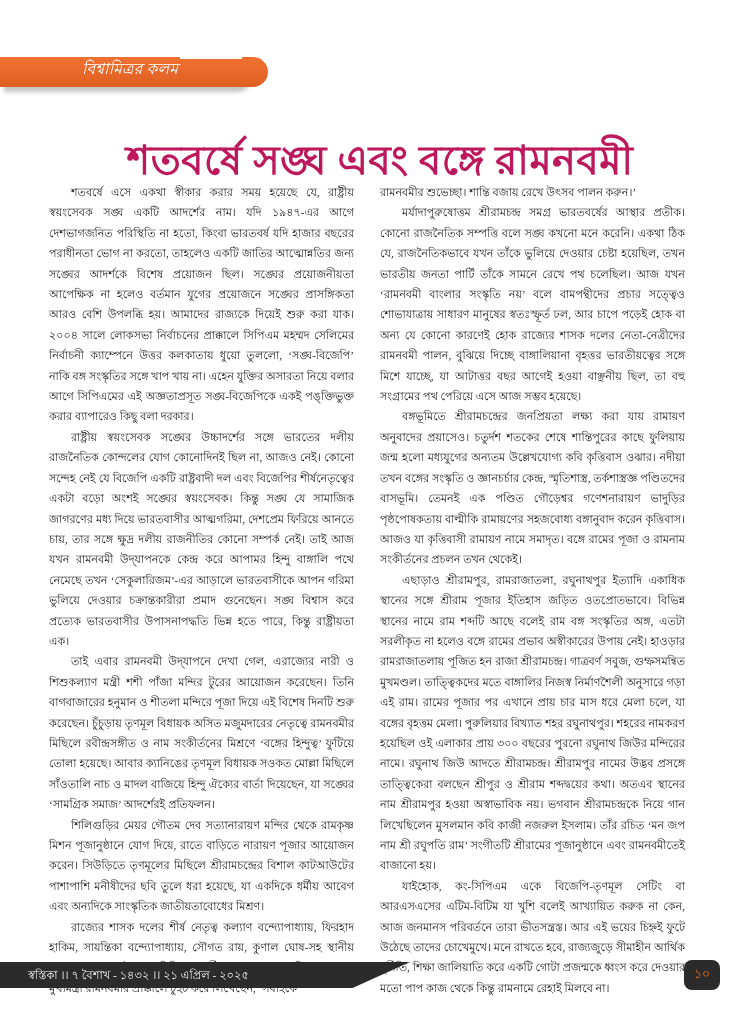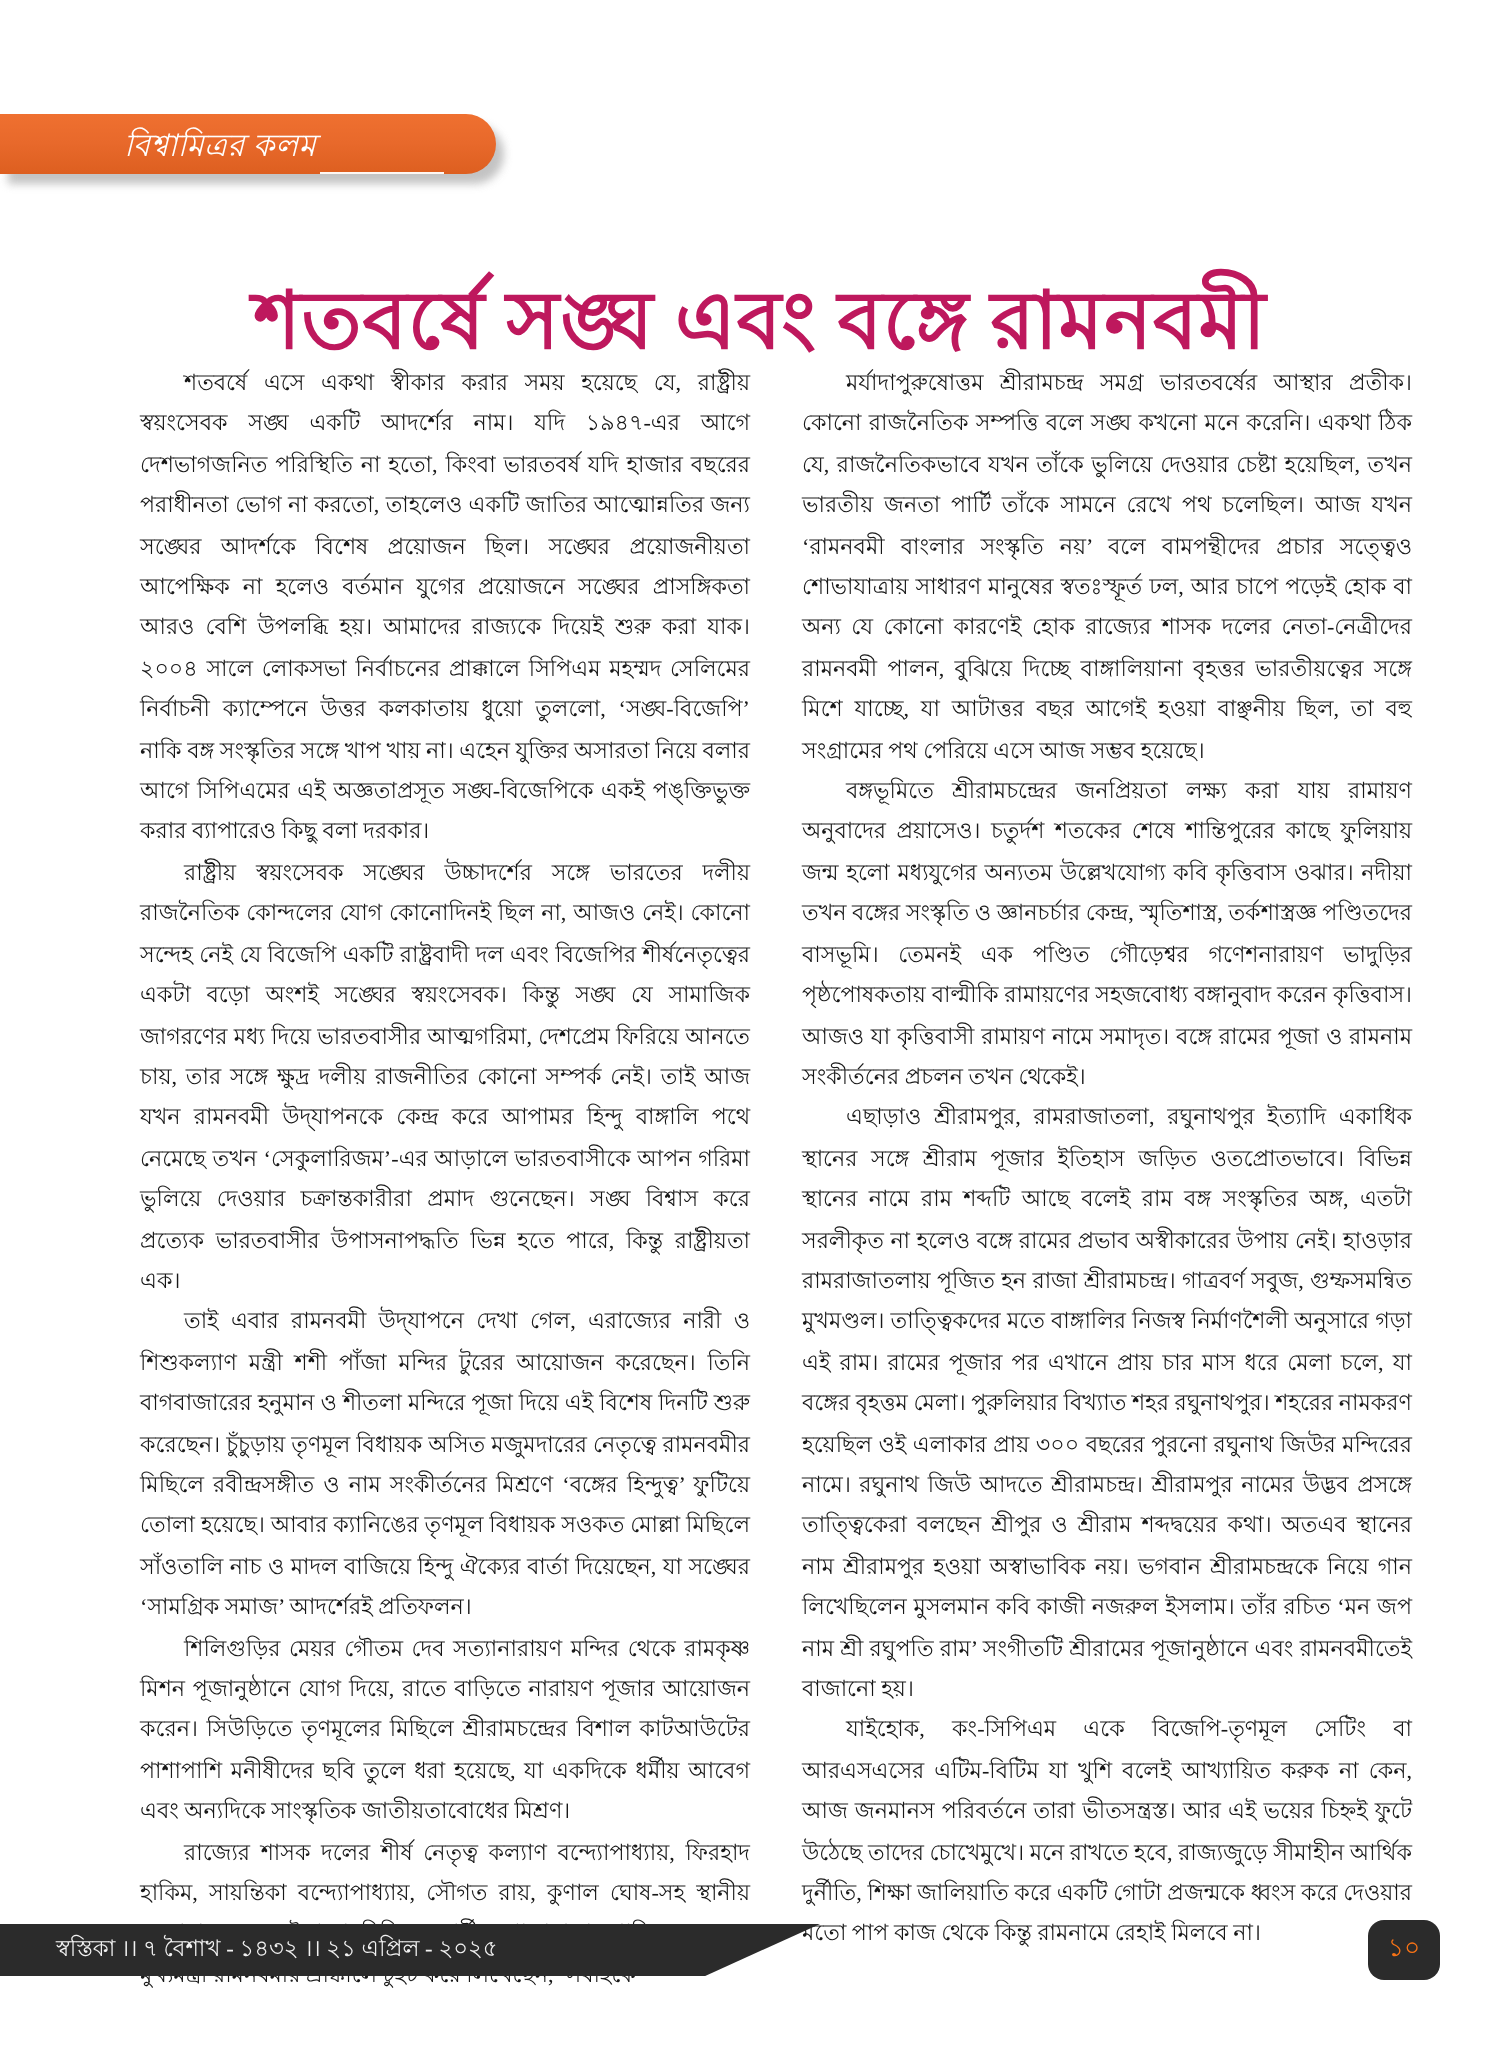--- a/index.html
+++ b/index.html
@@ -46,21 +46,22 @@
   .kicker {
     position: absolute;
     left: 0;
     top: 0;
     width: 248px;
     height: 30px;
     background: linear-gradient(180deg, #ef7030 0%, #e8692b 48%, #dd5f20 100%);
     border-top-right-radius: 16px;
     border-bottom-right-radius: 16px;
     display: flex;
-    align-items: flex-end;
+    align-items: flex-start;
+    padding-left: 20px;
   }
   .kicker-label {
     color: #ffffff;
     font-style: italic;
     font-size: 15.5px;
     letter-spacing: .2px;
     margin-left: 62px;
     white-space: nowrap;
     font-family: "Liberation Serif", "DejaVu Serif", serif;
   }
@@ -83,21 +84,21 @@
     line-height: 1.12;
     font-weight: 700;
     color: #be185d;
     letter-spacing: .5px;
     font-family: "Liberation Serif", "DejaVu Serif", serif;
   }
 
   
   .columns {
     position: absolute;
-    left: 70px;
+    left: 49px;
     top: 182px;
     width: 636px;
     height: 760px;
     display: flex;
     gap: 26px;
     justify-content: flex-end;
   }
   .col {
     width: 305px;
     font-size: 11.1px;
@@ -174,20 +175,21 @@
 
   <div class="columns">
     <div class="col">
       <p>শতবর্ষে এসে একথা স্বীকার করার সময় হয়েছে যে, রাষ্ট্রীয় স্বয়ংসেবক সঙ্ঘ একটি আদর্শের নাম। যদি ১৯৪৭-এর আগে দেশভাগজনিত পরিস্থিতি না হতো, কিংবা ভারতবর্ষ যদি হাজার বছরের পরাধীনতা ভোগ না করতো, তাহলেও একটি জাতির আত্মোন্নতির জন্য সঙ্ঘের আদর্শকে বিশেষ প্রয়োজন ছিল। সঙ্ঘের প্রয়োজনীয়তা আপেক্ষিক না হলেও বর্তমান যুগের প্রয়োজনে সঙ্ঘের প্রাসঙ্গিকতা আরও বেশি উপলব্ধি হয়। আমাদের রাজ্যকে দিয়েই শুরু করা যাক। ২০০৪ সালে লোকসভা নির্বাচনের প্রাক্কালে সিপিএম মহম্মদ সেলিমের নির্বাচনী ক্যাম্পেনে উত্তর কলকাতায় ধুয়ো তুললো, ‘সঙ্ঘ-বিজেপি’ নাকি বঙ্গ সংস্কৃতির সঙ্গে খাপ খায় না। এহেন যুক্তির অসারতা নিয়ে বলার আগে সিপিএমের এই অজ্ঞতাপ্রসূত সঙ্ঘ-বিজেপিকে একই পঙ্‌ক্তিভুক্ত করার ব্যাপারেও কিছু বলা দরকার।</p>
       <p>রাষ্ট্রীয় স্বয়ংসেবক সঙ্ঘের উচ্চাদর্শের সঙ্গে ভারতের দলীয় রাজনৈতিক কোন্দলের যোগ কোনোদিনই ছিল না, আজও নেই। কোনো সন্দেহ নেই যে বিজেপি একটি রাষ্ট্রবাদী দল এবং বিজেপির শীর্ষনেতৃত্বের একটা বড়ো অংশই সঙ্ঘের স্বয়ংসেবক। কিন্তু সঙ্ঘ যে সামাজিক জাগরণের মধ্য দিয়ে ভারতবাসীর আত্মগরিমা, দেশপ্রেম ফিরিয়ে আনতে চায়, তার সঙ্গে ক্ষুদ্র দলীয় রাজনীতির কোনো সম্পর্ক নেই। তাই আজ যখন রামনবমী উদ্‌যাপনকে কেন্দ্র করে আপামর হিন্দু বাঙ্গালি পথে নেমেছে তখন ‘সেকুলারিজম’-এর আড়ালে ভারতবাসীকে আপন গরিমা ভুলিয়ে দেওয়ার চক্রান্তকারীরা প্রমাদ গুনেছেন। সঙ্ঘ বিশ্বাস করে প্রত্যেক ভারতবাসীর উপাসনাপদ্ধতি ভিন্ন হতে পারে, কিন্তু রাষ্ট্রীয়তা এক।</p>
       <p>তাই এবার রামনবমী উদ্‌যাপনে দেখা গেল, এরাজ্যের নারী ও শিশুকল্যাণ মন্ত্রী শশী পাঁজা মন্দির টুরের আয়োজন করেছেন। তিনি বাগবাজারের হনুমান ও শীতলা মন্দিরে পূজা দিয়ে এই বিশেষ দিনটি শুরু করেছেন। চুঁচুড়ায় তৃণমূল বিধায়ক অসিত মজুমদারের নেতৃত্বে রামনবমীর মিছিলে রবীন্দ্রসঙ্গীত ও নাম সংকীর্তনের মিশ্রণে ‘বঙ্গের হিন্দুত্ব’ ফুটিয়ে তোলা হয়েছে। আবার ক্যানিঙের তৃণমূল বিধায়ক সওকত মোল্লা মিছিলে সাঁওতালি নাচ ও মাদল বাজিয়ে হিন্দু ঐক্যের বার্তা দিয়েছেন, যা সঙ্ঘের ‘সামগ্রিক সমাজ’ আদর্শেরই প্রতিফলন।</p>
       <p>শিলিগুড়ির মেয়র গৌতম দেব সত্যানারায়ণ মন্দির থেকে রামকৃষ্ণ মিশন পূজানুষ্ঠানে যোগ দিয়ে, রাতে বাড়িতে নারায়ণ পূজার আয়োজন করেন। সিউড়িতে তৃণমূলের মিছিলে শ্রীরামচন্দ্রের বিশাল কাটআউটের পাশাপাশি মনীষীদের ছবি তুলে ধরা হয়েছে, যা একদিকে ধর্মীয় আবেগ এবং অন্যদিকে সাংস্কৃতিক জাতীয়তাবোধের মিশ্রণ।</p>
       <p>রাজ্যের শাসক দলের শীর্ষ নেতৃত্ব কল্যাণ বন্দ্যোপাধ্যায়, ফিরহাদ হাকিম, সায়ন্তিকা বন্দ্যোপাধ্যায়, সৌগত রায়, কুণাল ঘোষ-সহ স্থানীয় নেতারা— সকলেই পূজা, মিছিল ও ধর্মীয় শোভাযাত্রায় শামিল হন। স্বয়ং মুখ্যমন্ত্রী রামনবমীর প্রাক্কালে টুইট করে লিখেছেন, ‘সবাইকে</p>
     </div>
     <div class="col">
+      <p class="cont">রামনবমীর শুভেচ্ছা। শান্তি বজায় রেখে উৎসব পালন করুন।’</p>
       <p>মর্যাদাপুরুষোত্তম শ্রীরামচন্দ্র সমগ্র ভারতবর্ষের আস্থার প্রতীক। কোনো রাজনৈতিক সম্পত্তি বলে সঙ্ঘ কখনো মনে করেনি। একথা ঠিক যে, রাজনৈতিকভাবে যখন তাঁকে ভুলিয়ে দেওয়ার চেষ্টা হয়েছিল, তখন ভারতীয় জনতা পার্টি তাঁকে সামনে রেখে পথ চলেছিল। আজ যখন ‘রামনবমী বাংলার সংস্কৃতি নয়’ বলে বামপন্থীদের প্রচার সত্ত্বেও শোভাযাত্রায় সাধারণ মানুষের স্বতঃস্ফূর্ত ঢল, আর চাপে পড়েই হোক বা অন্য যে কোনো কারণেই হোক রাজ্যের শাসক দলের নেতা-নেত্রীদের রামনবমী পালন, বুঝিয়ে দিচ্ছে বাঙ্গালিয়ানা বৃহত্তর ভারতীয়ত্বের সঙ্গে মিশে যাচ্ছে, যা আটাত্তর বছর আগেই হওয়া বাঞ্ছনীয় ছিল, তা বহু সংগ্রামের পথ পেরিয়ে এসে আজ সম্ভব হয়েছে।</p>
       <p>বঙ্গভূমিতে শ্রীরামচন্দ্রের জনপ্রিয়তা লক্ষ্য করা যায় রামায়ণ অনুবাদের প্রয়াসেও। চতুর্দশ শতকের শেষে শান্তিপুরের কাছে ফুলিয়ায় জন্ম হলো মধ্যযুগের অন্যতম উল্লেখযোগ্য কবি কৃত্তিবাস ওঝার। নদীয়া তখন বঙ্গের সংস্কৃতি ও জ্ঞানচর্চার কেন্দ্র, স্মৃতিশাস্ত্র, তর্কশাস্ত্রজ্ঞ পণ্ডিতদের বাসভূমি। তেমনই এক পণ্ডিত গৌড়েশ্বর গণেশনারায়ণ ভাদুড়ির পৃষ্ঠপোষকতায় বাল্মীকি রামায়ণের সহজবোধ্য বঙ্গানুবাদ করেন কৃত্তিবাস। আজও যা কৃত্তিবাসী রামায়ণ নামে সমাদৃত। বঙ্গে রামের পূজা ও রামনাম সংকীর্তনের প্রচলন তখন থেকেই।</p>
       <p>এছাড়াও শ্রীরামপুর, রামরাজাতলা, রঘুনাথপুর ইত্যাদি একাধিক স্থানের সঙ্গে শ্রীরাম পূজার ইতিহাস জড়িত ওতপ্রোতভাবে। বিভিন্ন স্থানের নামে রাম শব্দটি আছে বলেই রাম বঙ্গ সংস্কৃতির অঙ্গ, এতটা সরলীকৃত না হলেও বঙ্গে রামের প্রভাব অস্বীকারের উপায় নেই। হাওড়ার রামরাজাতলায় পূজিত হন রাজা শ্রীরামচন্দ্র। গাত্রবর্ণ সবুজ, গুম্ফসমন্বিত মুখমণ্ডল। তাত্ত্বিকদের মতে বাঙ্গালির নিজস্ব নির্মাণশৈলী অনুসারে গড়া এই রাম। রামের পূজার পর এখানে প্রায় চার মাস ধরে মেলা চলে, যা বঙ্গের বৃহত্তম মেলা। পুরুলিয়ার বিখ্যাত শহর রঘুনাথপুর। শহরের নামকরণ হয়েছিল ওই এলাকার প্রায় ৩০০ বছরের পুরনো রঘুনাথ জিউর মন্দিরের নামে। রঘুনাথ জিউ আদতে শ্রীরামচন্দ্র। শ্রীরামপুর নামের উদ্ভব প্রসঙ্গে তাত্ত্বিকেরা বলছেন শ্রীপুর ও শ্রীরাম শব্দদ্বয়ের কথা। অতএব স্থানের নাম শ্রীরামপুর হওয়া অস্বাভাবিক নয়। ভগবান শ্রীরামচন্দ্রকে নিয়ে গান লিখেছিলেন মুসলমান কবি কাজী নজরুল ইসলাম। তাঁর রচিত ‘মন জপ নাম শ্রী রঘুপতি রাম’ সংগীতটি শ্রীরামের পূজানুষ্ঠানে এবং রামনবমীতেই বাজানো হয়।</p>
       <p>যাইহোক, কং-সিপিএম একে বিজেপি-তৃণমূল সেটিং বা আরএসএসের এটিম-বিটিম যা খুশি বলেই আখ্যায়িত করুক না কেন, আজ জনমানস পরিবর্তনে তারা ভীতসন্ত্রস্ত। আর এই ভয়ের চিহ্নই ফুটে উঠেছে তাদের চোখেমুখে। মনে রাখতে হবে, রাজ্যজুড়ে সীমাহীন আর্থিক দুর্নীতি, শিক্ষা জালিয়াতি করে একটি গোটা প্রজন্মকে ধ্বংস করে দেওয়ার মতো পাপ কাজ থেকে কিন্তু রামনামে রেহাই মিলবে না।</p>
     </div>
   </div>
 
   <div class="footer-bar">
     <div class="footer-shape"></div>
     <div class="footer-text">স্বস্তিকা ।। ৭ বৈশাখ - ১৪৩২ ।। ২১ এপ্রিল - ২০২৫</div>

